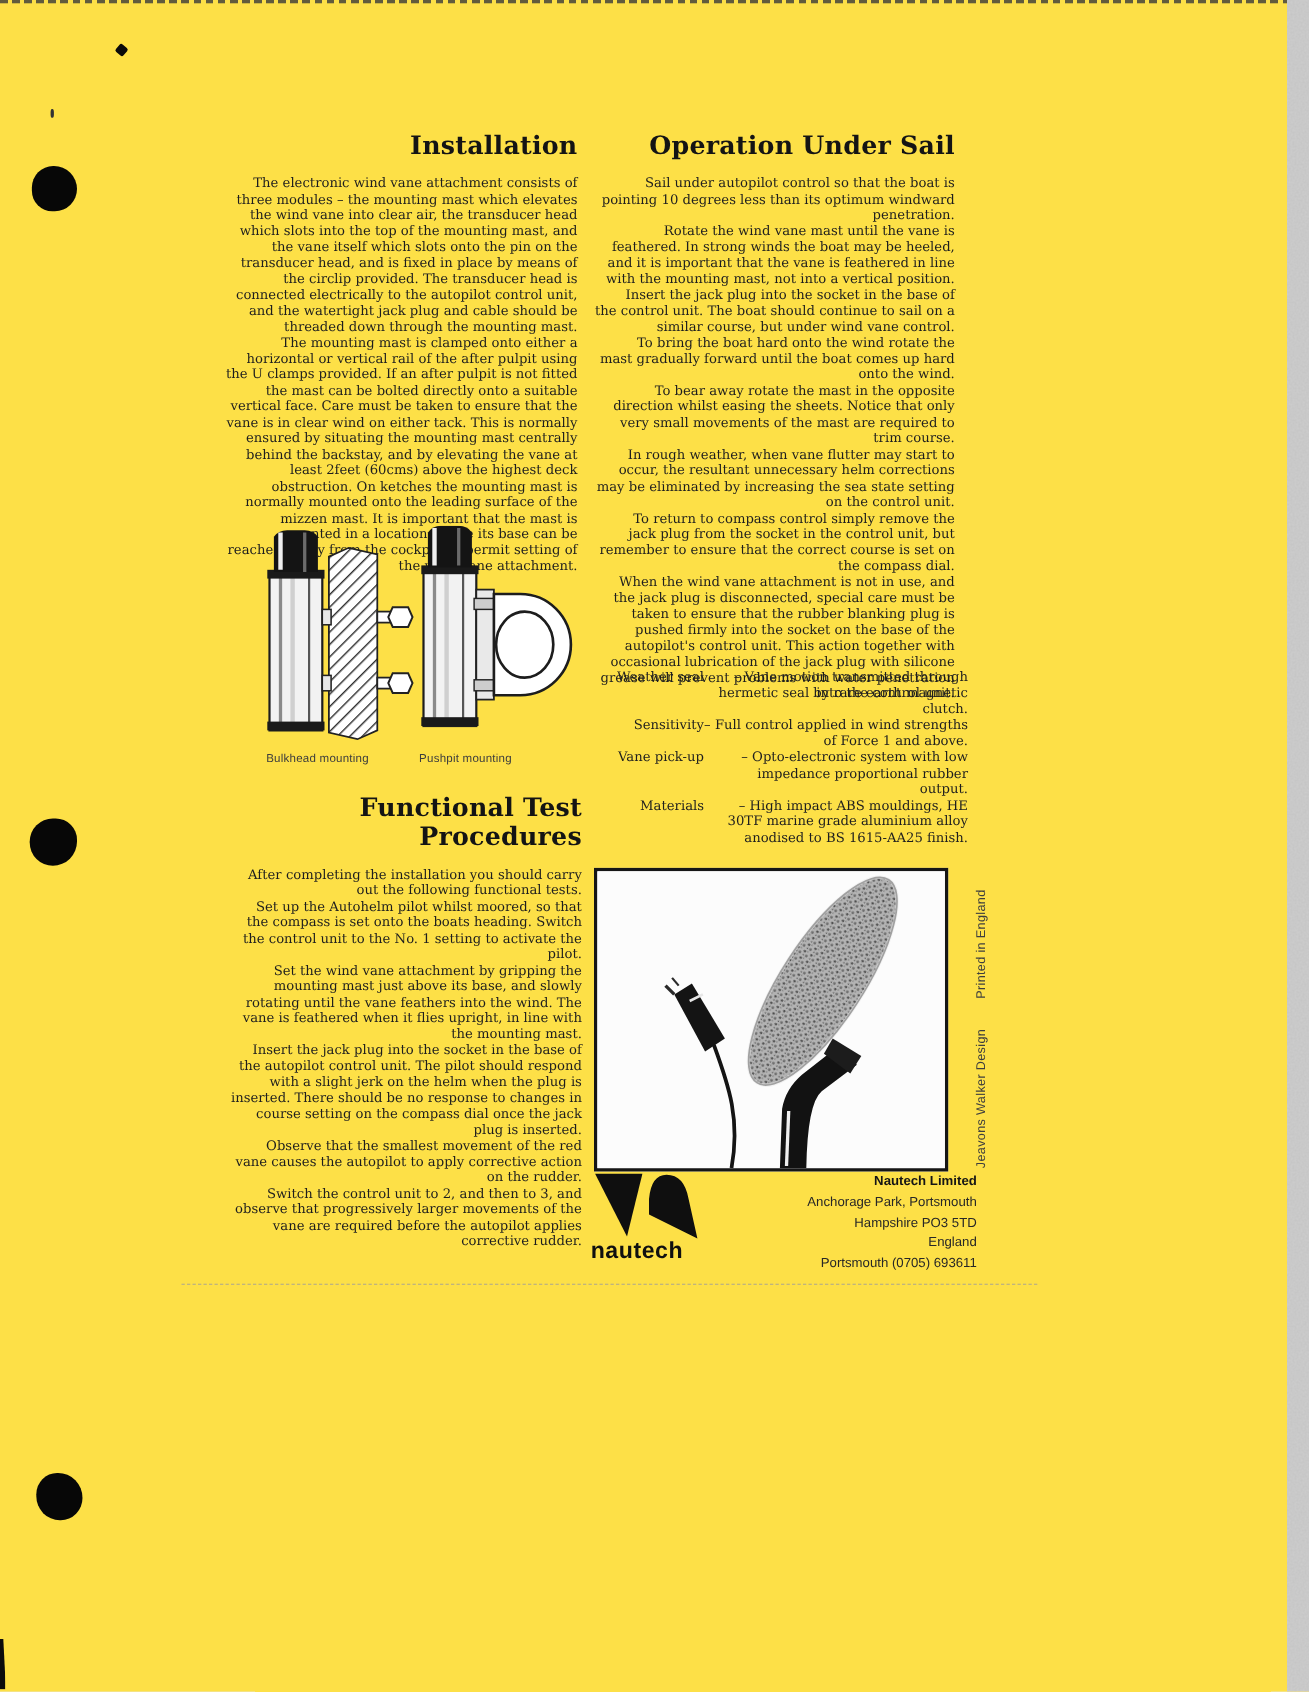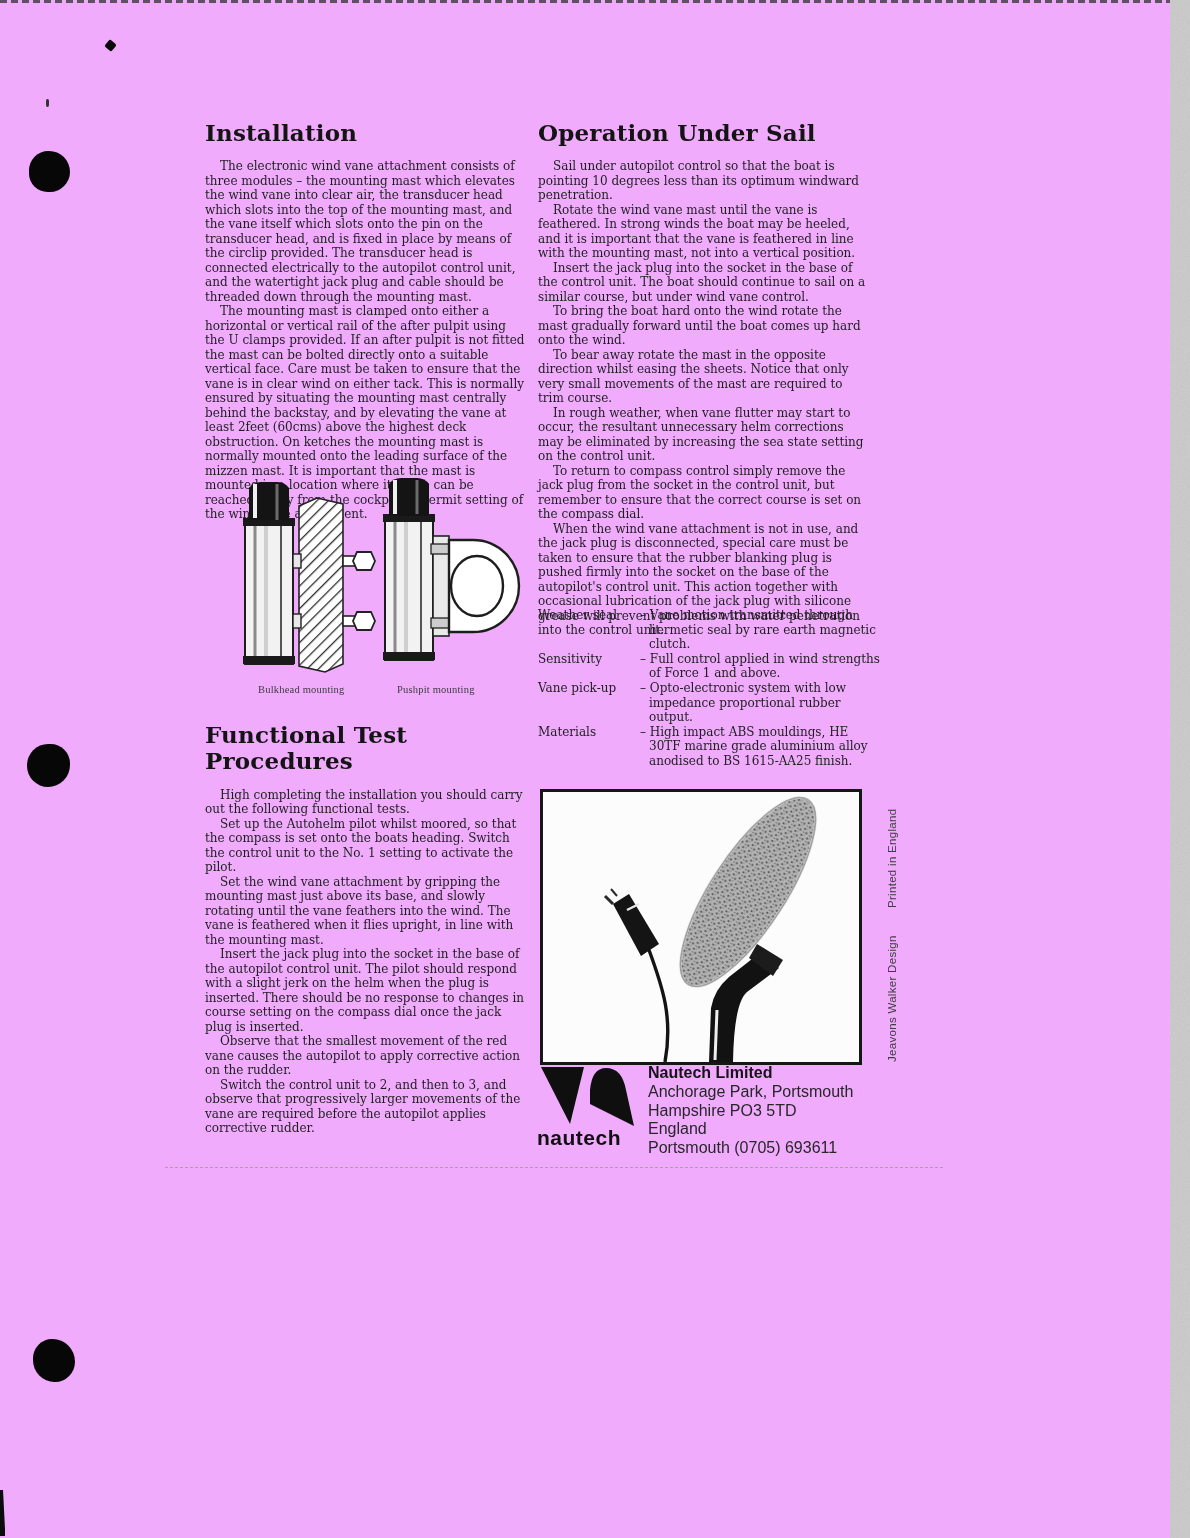--- a/index.html
+++ b/index.html
@@ -1,19 +1,19 @@
 <!DOCTYPE html>
 <html><head>
 <meta charset="utf-8">
 <style>
   html,body { margin:0; padding:0; background:#e8e8e8; }
   #page {
     position:relative; width:1190px; height:1538px;
-    background:#f0abfc; overflow:hidden;
-    font-family:"DejaVu Serif", serif; color:#222;
+    background:#fde047; overflow:hidden;
+    font-family:"DejaVu Serif", serif; color:#222;text-align:right;
   }
   
   .top-edge {
     position:absolute; left:0; top:0; width:1174px; height:3px;
     background:repeating-linear-gradient(90deg,#3a3a3a 0 7px,transparent 7px 11px);
     opacity:.8;
   }
   .right-stripe { position:absolute; left:1170px; top:0; width:20px; height:1538px; }
   .punch-hole { position:absolute; background:#070707; border-radius:50%; }
   .hole-1 { left:29px; top:151px; width:41px; height:41px; border-radius:48% 52% 50% 46%; }
@@ -33,40 +33,40 @@
   #installation { left:205px; top:120px; width:320px; }
   #operation    { left:538px; top:120px; width:330px; }
   #functional   { left:205px; top:722px; width:324px; }
   #specification{ left:538px; top:594px; width:342px; }
   .spec-rows { margin-top:14px; font-size:12px; line-height:14.6px; }
   .spec-row { display:flex; }
   .spec-label { width:102px; flex:none; color:#1e1e1e; }
   .spec-text { flex:1; padding-left:9px; text-indent:-9px; color:#1e1e1e; }
   
   .diagram-caption {
-    position:absolute; font-family:Liberation Serif, serif;
-    font-size:10.5px; color:#3d3d3d; letter-spacing:.2px;margin-left:16px;
+    position:absolute; font-family:Liberation Sans, sans-serif;
+    font-size:10.5px; color:#3d3d3d; letter-spacing:.2px;
   }
   #caption-bulkhead { left:242px; top:684px; }
   #caption-pushpit  { left:381px; top:684px; }
   
   #photo-frame {
     position:absolute; left:540px; top:789px; width:322px; height:276px;
     border:3px solid #161616; box-sizing:border-box; background:#fdfdfd;
   }
   
   #logo-box { position:absolute; left:540px; top:1062px; width:96px; height:66px; }
   #wordmark {
     position:absolute; left:537px; top:1126px;
     font-family:"Liberation Sans", sans-serif; font-weight:bold;
     font-size:21px; letter-spacing:.5px; color:#101010;
   }
   #footer-text {
     position:absolute; left:648px; top:1064px; width:240px;
-    font-family:"Liberation Sans", sans-serif; font-size:16px;
+    font-family:"Liberation Sans", sans-serif; font-size:12px;
     line-height:18.8px; color:#272727;
   }
   #footer-text .company { font-weight:bold; color:#151515; }
   
   .vtext {
     position:absolute; transform:rotate(-90deg); transform-origin:left top;
     font-family:"Liberation Sans", sans-serif; font-size:11.5px;
     color:#3e3e3e; white-space:nowrap; letter-spacing:.3px;
   }
   #vtext-printed { left:886px; top:908px; }
@@ -147,21 +147,21 @@
       <rect x="228" y="140" width="20" height="10" fill="#cdcdcd" stroke="#222" stroke-width="1.3"></rect>
       <path d="M246,62 h24 a46,46 0 0 1 0,92 h-24 z" fill="#ffffff" stroke="#1d1d1d" stroke-width="2.4"></path>
       <ellipse cx="274" cy="108" rx="26" ry="30" fill="#ffffff" stroke="#1d1d1d" stroke-width="2.4"></ellipse>
     </g>
   </svg>
   <div class="diagram-caption" id="caption-bulkhead">Bulkhead mounting</div>
   <div class="diagram-caption" id="caption-pushpit">Pushpit mounting</div>
 
   <div class="col" id="functional">
     <h2>Functional Test Procedures</h2>
-    <p>High completing the installation you should carry out the following functional tests.</p>
+    <p>After completing the installation you should carry out the following functional tests.</p>
     <p>Set up the Autohelm pilot whilst moored, so that the compass is set onto the boats heading. Switch the control unit to the No. 1 setting to activate the pilot.</p>
     <p>Set the wind vane attachment by gripping the mounting mast just above its base, and slowly rotating until the vane feathers into the wind. The vane is feathered when it flies upright, in line with the mounting mast.</p>
     <p>Insert the jack plug into the socket in the base of the autopilot control unit. The pilot should respond with a slight jerk on the helm when the plug is inserted. There should be no response to changes in course setting on the compass dial once the jack plug is inserted.</p>
     <p>Observe that the smallest movement of the red vane causes the autopilot to apply corrective action on the rudder.</p>
     <p>Switch the control unit to 2, and then to 3, and observe that progressively larger movements of the vane are required before the autopilot applies corrective rudder.</p>
   </div>
 
   <div class="col" id="operation">
     <h2>Operation Under Sail</h2>
     <p>Sail under autopilot control so that the boat is pointing 10 degrees less than its optimum windward penetration.</p>

